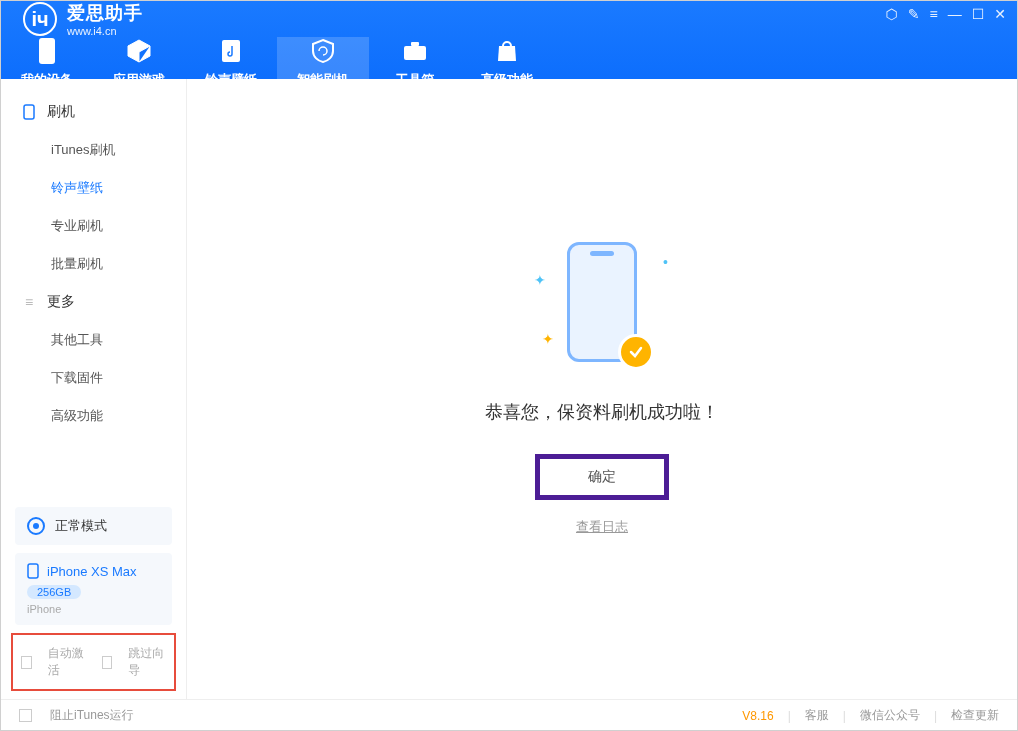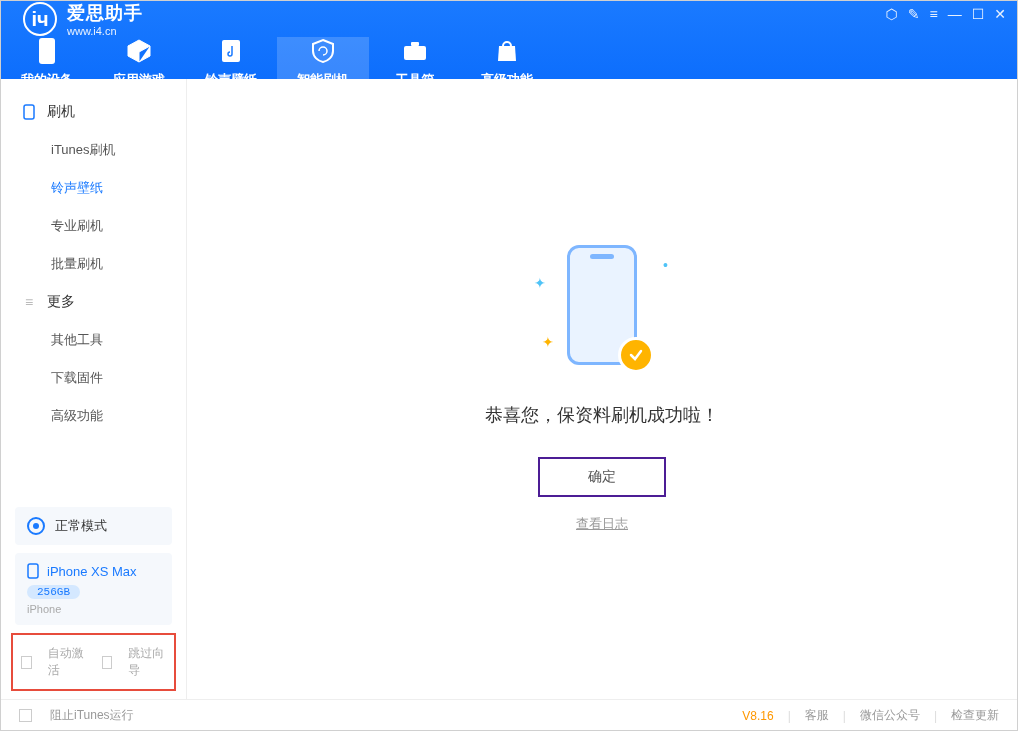--- a/index.html
+++ b/index.html
@@ -28,38 +28,38 @@
 .side-item { padding: 10px 20px 10px 50px; font-size: 13px; color: #555; cursor: pointer; }
 .side-item.active { color: #1a7aff; }
 
 .sidebar-bottom { margin-top: auto; }
 .mode-card, .device-card { background: #f5f8fc; border-radius: 4px; margin: 8px 14px; padding: 10px 12px; }
 .mode-card { display: flex; align-items: center; font-size: 13px; color: #333; }
 .mode-dot { width: 18px; height: 18px; border: 2px solid #1a7aff; border-radius: 50%; margin-right: 10px; position: relative; }
 .mode-dot::after { content: ''; width: 6px; height: 6px; background: #1a7aff; border-radius: 50%; position: absolute; top: 4px; left: 4px; }
 .device-card { font-size: 13px; }
 .device-card .dname { color: #1a7aff; font-weight: 400; display: flex; align-items: center; gap: 8px; }
-.device-card .cap { display: inline-block; background: #d4e8ff; color: #1a7aff; border-radius: 10px; padding: 1px 10px; font-size: 11px; margin-top: 6px; font-family: Liberation Mono, monospace; }
+.device-card .cap { display: inline-block; background: #d4e8ff; color: #1a7aff; border-radius: 10px; padding: 1px 10px; font-size: 11px; margin-top: 6px; }
 .device-card .type { color: #aaa; font-size: 11px; margin-top: 4px; }
 
 .checkbox-row { border: 2px solid #e74c3c; margin: 8px 10px; padding: 10px 8px; display: flex; gap: 16px; align-items: center; font-size: 12px; color: #aaa; }
 .chk { width: 13px; height: 13px; border: 1px solid #ccc; display: inline-block; }
 
 .main { flex: 1; display: flex; flex-direction: column; align-items: center; justify-content: center; }
 .phone-illust { position: relative; width: 120px; height: 130px; margin-bottom: 28px; }
 .phone-body { width: 70px; height: 120px; border: 3px solid #7eb6ff; border-radius: 12px; background: #eaf3ff; position: absolute; left: 25px; top: 0; }
 .phone-body::before { content:''; position:absolute; top:6px; left:50%; transform:translateX(-50%); width:24px; height:5px; background:#7eb6ff; border-radius:3px; }
 .check-badge { position: absolute; right: 8px; bottom: 2px; width: 36px; height: 36px; background: #ffb400; border-radius: 50%; display: flex; align-items: center; justify-content: center; border: 3px solid #fff; }
 .sparkle { position: absolute; color: #ffb400; font-size: 14px; }
 .sparkle.s1 { left: -8px; top: 30px; color: #4fc3f7; }
 .sparkle.s2 { right: -6px; top: 12px; color: #4fc3f7; }
 .sparkle.s3 { left: 0px; bottom: 25px; }
 
 .success-msg { font-size: 18px; color: #333; margin-bottom: 30px; }
-.ok-btn { border: 2px solid #4c1d95; background: #fff; padding: 9px 48px; font-size: 14px; color: #555; cursor: pointer; margin-bottom: 18px; }
+.ok-btn { border: 5px solid #4c1d95; background: #fff; padding: 9px 48px; font-size: 14px; color: #555; cursor: pointer; margin-bottom: 18px; }
 .log-link { color: #999; font-size: 13px; cursor: pointer; text-decoration: underline; }
 
 .footer { height: 32px; border-top: 1px solid #eee; display: flex; align-items: center; padding: 0 18px; font-size: 12px; color: #999; }
 .footer .left { display: flex; align-items: center; gap: 18px; }
 .footer .right { margin-left: auto; display: flex; align-items: center; gap: 14px; }
 .footer .sep { color: #ddd; }
 .footer .ver { color: #ff9800; }
 </style>
 </head>
 <body>

